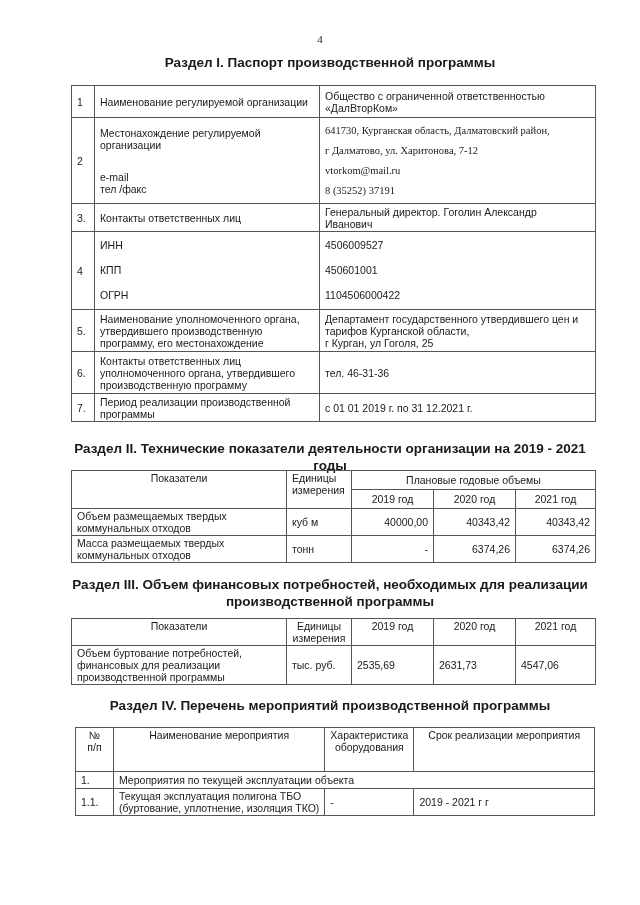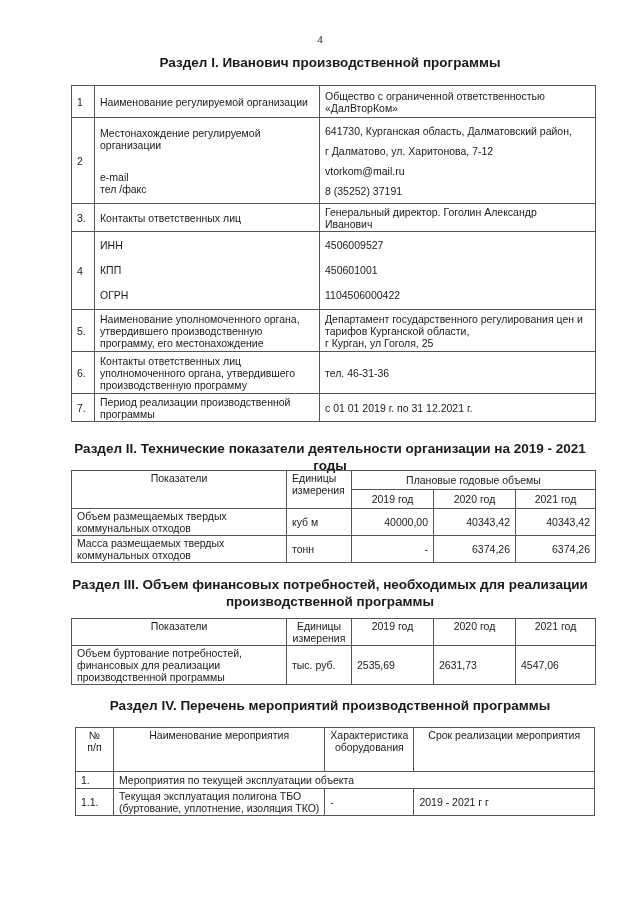--- a/index.html
+++ b/index.html
@@ -13,21 +13,21 @@
   .c { text-align:center; }
   .r { text-align:right; }
   .top { vertical-align:top; }
   .ln { display:block; }
 </style>
 </head>
 <body>
 
 <div class="abs page-num">4</div>
 
-<h2 style="top:54px;">Раздел I. Иванович производственной программы</h2>
+<h2 style="top:54px;">Раздел I. Паспорт производственной программы</h2>
 <table style="left:71px; top:85px; width:525px;">
   <colgroup>
       <col style="width:23px">
       <col style="width:225px">
       <col>
     </colgroup>
   <tbody>
       <tr style="height:32px;">
     <td>1</td>
     <td>
@@ -39,21 +39,21 @@
         </td>
   </tr>
   <tr style="height:86px;">
     <td>2</td>
     <td>
       <span class="ln">Местонахождение регулируемой</span>
       <span class="ln">организации</span>
       <span class="ln" style="margin-top:20px">e-mail</span>
       <span class="ln">тел /факс</span>
     </td>
-    <td style="line-height:20px;">
+    <td style="line-height:20px;font-family:Liberation Serif, serif;">
       <span class="ln">641730, Курганская область, Далматовский район,</span>
       <span class="ln">г  Далматово, ул. Харитонова, 7-12</span>
       <span class="ln">vtorkom@mail.ru</span>
       <span class="ln">8 (35252) 37191</span>
     </td>
   </tr>
   <tr style="height:28px;">
     <td>3.</td>
     <td>
           <span class="ln">Контакты ответственных лиц</span>
@@ -77,21 +77,21 @@
     </td>
   </tr>
   <tr style="height:42px;">
     <td>5.</td>
     <td>
       <span class="ln">Наименование уполномоченного органа,</span>
       <span class="ln">утвердившего производственную</span>
       <span class="ln">программу, его местонахождение</span>
     </td>
     <td>
-      <span class="ln">Департамент государственного регулирования цен и</span>
+      <span class="ln">Департамент государственного утвердившего цен и</span>
       <span class="ln">тарифов Курганской области,</span>
       <span class="ln">г  Курган, ул  Гоголя, 25</span>
     </td>
   </tr>
   <tr style="height:42px;">
     <td>6.</td>
     <td>
       <span class="ln">Контакты ответственных лиц</span>
       <span class="ln">уполномоченного органа, утвердившего</span>
       <span class="ln">производственную программу</span>

